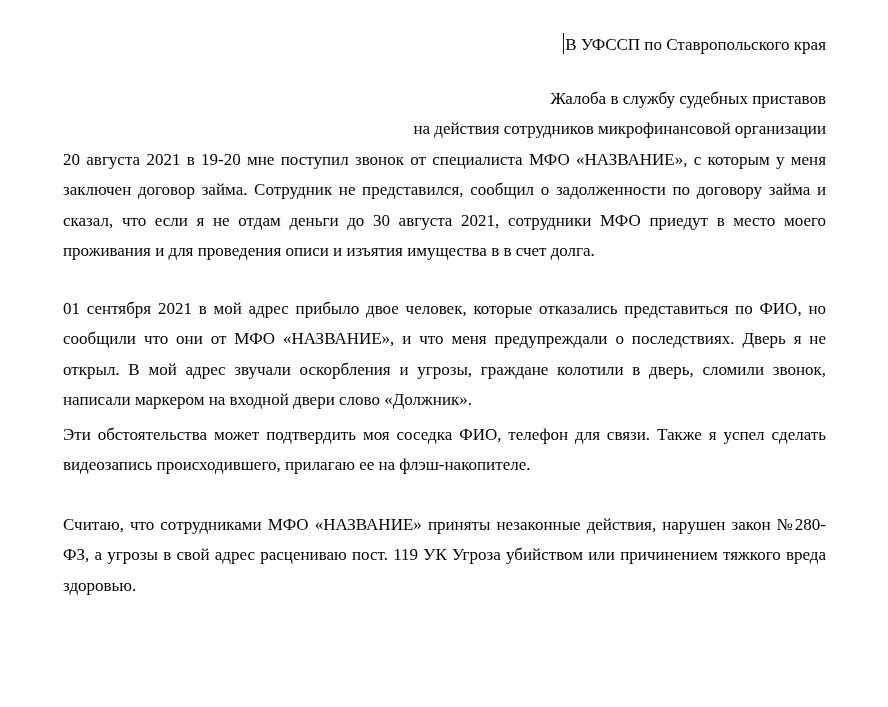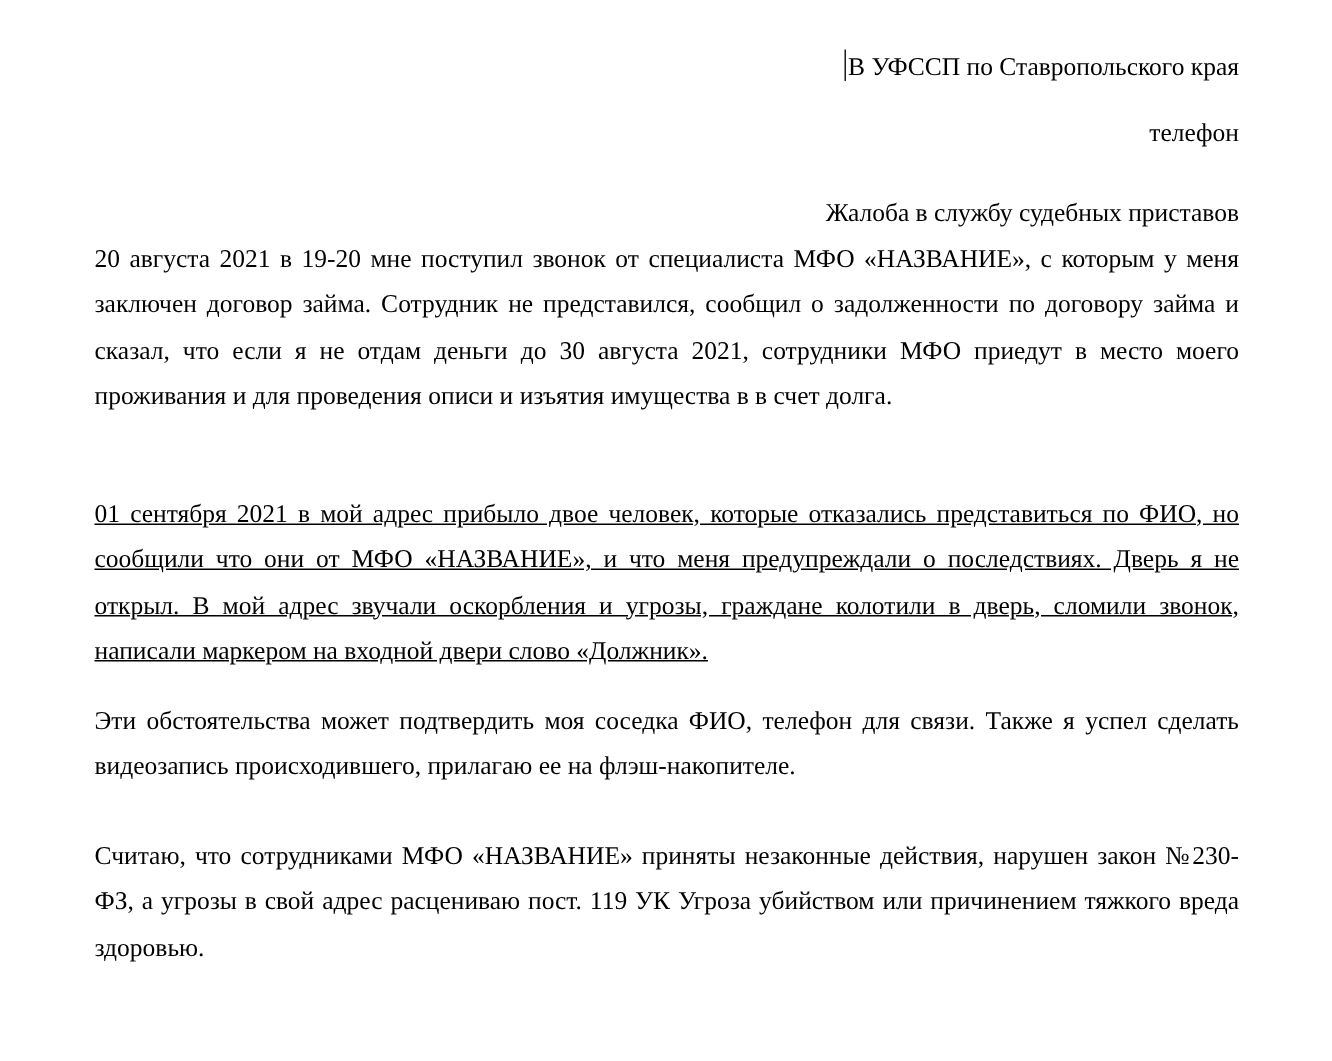--- a/index.html
+++ b/index.html
@@ -40,39 +40,39 @@
   }
   .title-block {
     text-align: right;
     margin-top: 23px;
   }
   .para {
     text-align: justify;
     margin: 0;
   }
   .para-1 { }
-  .para-2 { margin-top: 48px; text-decoration: underline; }
-  .para-3 { margin-top: 16px; }
+  .para-2 { margin-top: 27px; }
+  .para-3 { margin-top: 4px; }
   .para-4 { margin-top: 29px; }
 </style>
 </head>
 <body>
 
 <div class="page">
 
   <div class="header-block">
     <div class="header-recipient"><span class="caret"></span><span>В УФССП по Ставропольского края</span></div>
-    <div class="header-phone"><span>телефон</span></div>
   </div>
 
   <div class="title-block">
     <div>Жалоба в службу судебных приставов</div>
+    <div>на действия сотрудников микрофинансовой организации</div>
   </div>
 
   <p class="para para-1">20 августа 2021 в 19-20 мне поступил звонок от специалиста МФО «НАЗВАНИЕ», с которым у меня заключен договор займа. Сотрудник не представился, сообщил о задолженности по договору займа и сказал, что если я не отдам деньги до 30 августа 2021, сотрудники МФО приедут в место моего проживания и для проведения описи и изъятия имущества в в счет долга.</p>
 
   <p class="para para-2">01 сентября 2021 в мой адрес прибыло двое человек, которые отказались представиться по ФИО, но сообщили что они от МФО «НАЗВАНИЕ», и что меня предупреждали о последствиях. Дверь я не открыл. В мой адрес звучали оскорбления и угрозы, граждане колотили в дверь, сломили звонок, написали маркером на входной двери слово «Должник».</p>
 
   <p class="para para-3">Эти обстоятельства может подтвердить моя соседка ФИО, телефон для связи. Также я успел сделать видеозапись происходившего, прилагаю ее на флэш-накопителе.</p>
 
-  <p class="para para-4">Считаю, что сотрудниками МФО «НАЗВАНИЕ» приняты незаконные действия, нарушен закон №230-ФЗ, а угрозы в свой адрес расцениваю пост. 119 УК Угроза убийством или причинением тяжкого вреда здоровью.</p>
+  <p class="para para-4">Считаю, что сотрудниками МФО «НАЗВАНИЕ» приняты незаконные действия, нарушен закон №280-ФЗ, а угрозы в свой адрес расцениваю пост. 119 УК Угроза убийством или причинением тяжкого вреда здоровью.</p>
 
 </div>
 
 </body></html>

